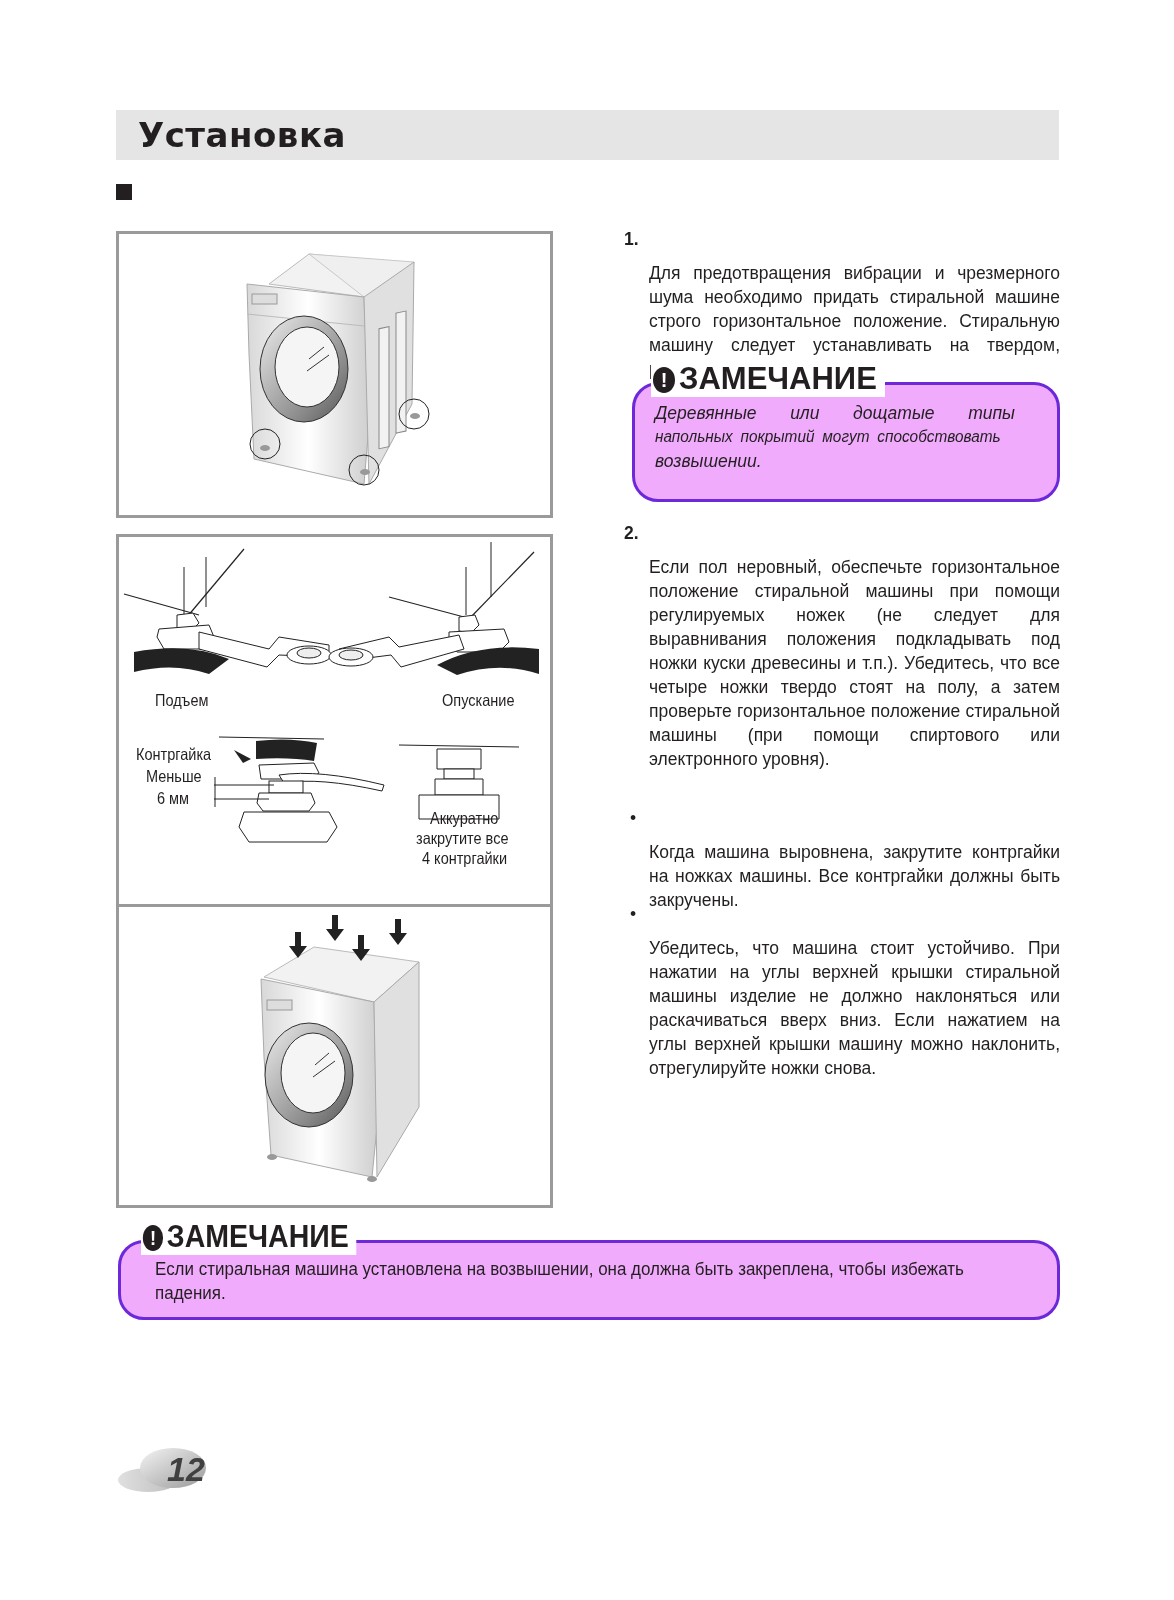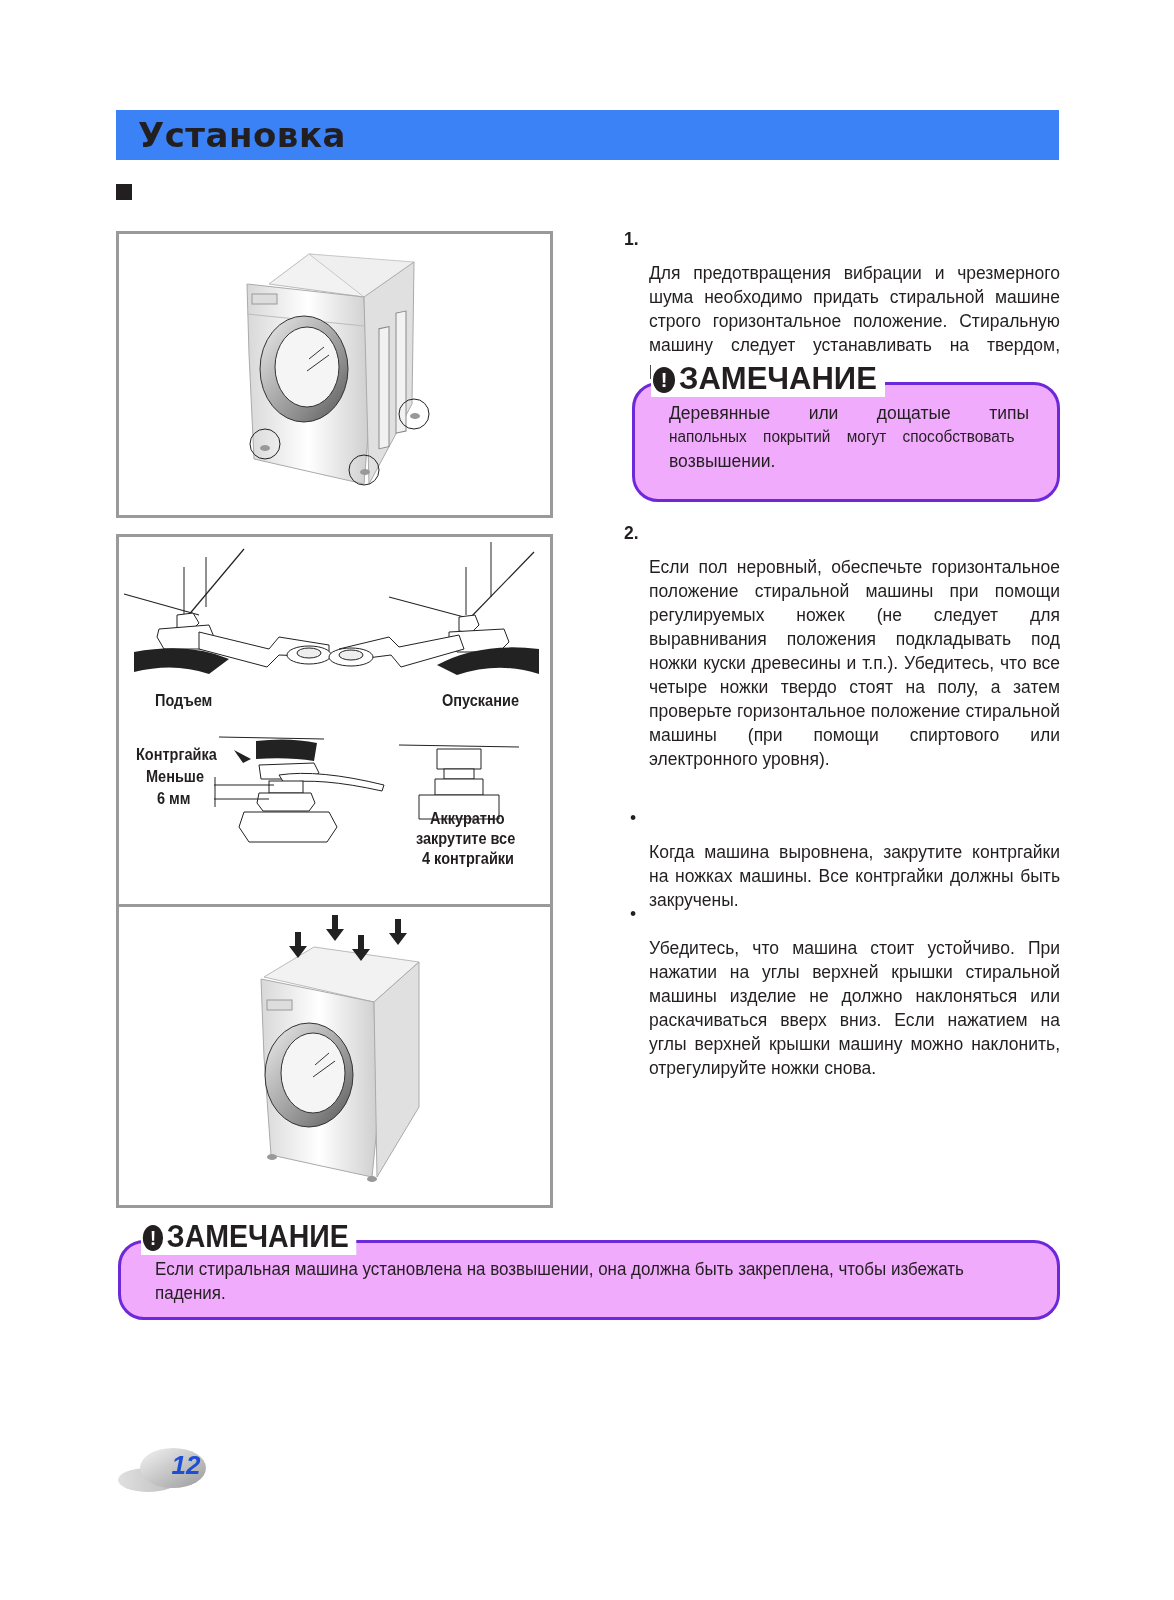--- a/index.html
+++ b/index.html
@@ -1,54 +1,54 @@
 <!DOCTYPE html>
 <html><head>
 <meta charset="utf-8">
 <style>
   html, body { margin: 0; padding: 0; background: #ffffff; }
   body { width: 1174px; height: 1600px; position: relative; overflow: hidden;
          font-family: "Liberation Sans", "DejaVu Sans", sans-serif; color: #231f20; }
   .abs { position: absolute; }
 
-  .header-bar { left: 116px; top: 110px; width: 943px; height: 50px; background: #3b82f6; }
+  .header-bar { left: 116px; top: 110px; width: 943px; height: 50px; background: #e5e5e5; }
   .header-title { position: absolute; left: 22px; top: 2px; font-family: "DejaVu Sans", sans-serif;
                   font-weight: bold; font-size: 34px; line-height: 46px; color: #231f20; letter-spacing: 0.5px; }
 
   .section-title { left: 116px; top: 176px; font-size: 27px; font-weight: bold; line-height: 36px; }
   .section-title .sq { display: inline-block; width: 16px; height: 16px; background: #231f20; margin-right: 12px; vertical-align: 3px; }
 
   .figure { border: 3px solid #9a9a9a; background: #fff; box-sizing: border-box; }
   .fig1 { left: 116px; top: 231px; width: 437px; height: 287px; }
-  .fig2 { left: 116px; top: 534px; width: 437px; height: 411px; font-weight: bold; }
+  .fig2 { left: 116px; top: 534px; width: 437px; height: 411px; }
   .fig3 { left: 116px; top: 904px; width: 437px; height: 304px; }
   .figure svg { position: absolute; left: 0; top: 0; }
   .fig-label { position: absolute; font-family: "Liberation Sans", sans-serif; font-size: 16.5px; line-height: 20px; color: #231f20; transform: scaleX(0.88); transform-origin: left top; white-space: nowrap; }
 
   .body-text { font-size: 17.5px; line-height: 24px; text-align: justify; color: #231f20; }
   .step { left: 624px; width: 436px; }
   .step .num { position: absolute; left: 0; top: 0; font-weight: bold; }
   .step .txt { margin-left: 25px; text-align: justify; text-align-last: left; margin-top: 34px; }
 
   .note { border: 3px solid #6d28d9; border-radius: 26px; box-sizing: border-box; background: #f0abfc; }
   .note-title { position: absolute; background: #fff; font-weight: bold; color: #231f20; padding: 0 8px 0 2px; white-space: nowrap; }
   .note-title .excl { display: inline-block; width: 22px; height: 26px; border-radius: 50%; background: #231f20; color: #fff;
                       font-size: 20px; line-height: 26px; text-align: center; vertical-align: 2px; margin-right: 4px; font-weight: bold; }
   .note1 { left: 632px; top: 382px; width: 428px; height: 120px; }
   .note1 .note-title { left: 16px; top: -24px; font-size: 31px; line-height: 36px; }
-  .note1 .note-body { position: absolute; left: 34px; top: 16px; width: 360px; font-size: 17.5px; line-height: 24px; text-align: justify; text-align-last: justify; }
+  .note1 .note-body { position: absolute; left: 20px; top: 16px; width: 360px; font-size: 17.5px; line-height: 24px; text-align: justify; text-align-last: justify; font-style: italic; }
   .note1 .note-body .last { text-align-last: left; }
   .note1 .note-body .cond { font-size: 16px; transform: scaleX(0.96); transform-origin: left; white-space: nowrap; display:block; }
 
   .note2 { left: 118px; top: 1240px; width: 942px; height: 80px; }
   .note2 .note-title { left: 20px; top: -24px; font-size: 31px; line-height: 36px; transform: scaleX(0.92); transform-origin: left; }
   .note2 .note-body { position: absolute; left: 34px; top: 14px; width: 880px; font-size: 17.5px; line-height: 24px; transform: scaleX(0.97); transform-origin: left top; }
 
   .page-badge { left: 118px; top: 1446px; width: 90px; height: 50px; }
-  .page-num { position: absolute; left: 38px; top: 4px; width: 60px; text-align: center; font-weight: bold; font-style: italic; font-size: 26px; color: #1d4ed8; }
+  .page-num { position: absolute; left: 38px; top: 4px; width: 60px; text-align: center; font-weight: bold; font-style: italic; font-size: 34px; color: #404040; }
 </style>
 </head>
 <body>
 
 <div class="abs header-bar">
   <div class="header-title">Установка</div>
 </div>
 
 <div class="abs section-title">
   <span class="sq"></span>

